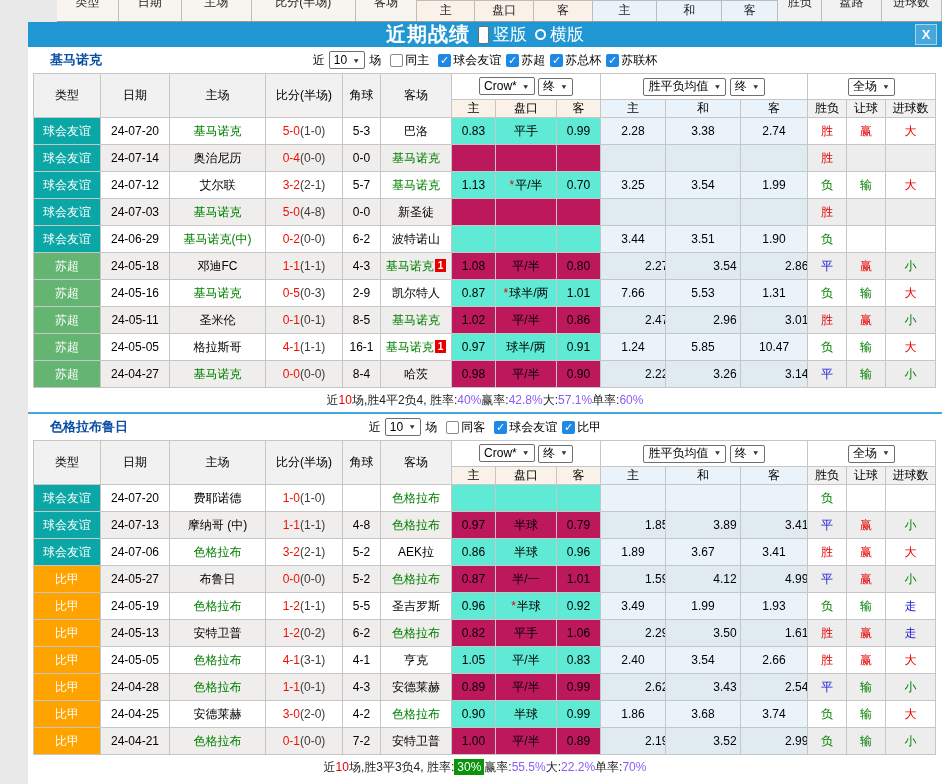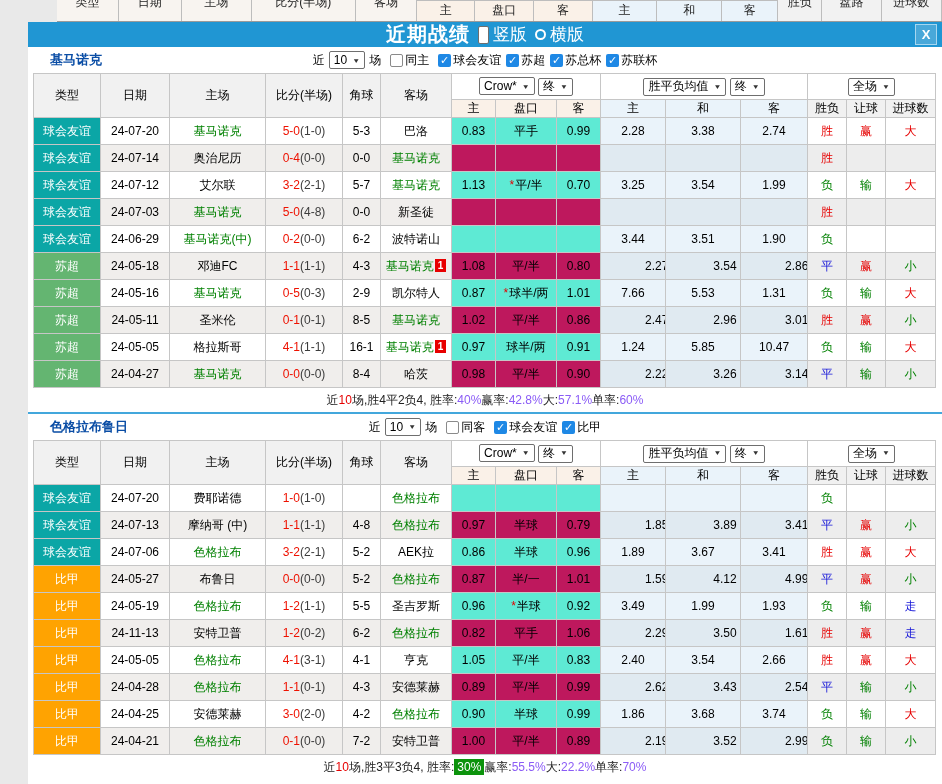--- a/index.html
+++ b/index.html
@@ -587,21 +587,21 @@
               <td class="c-crow">0.92</td>
               <td class="c-euro">3.49</td>
               <td class="c-euro t-mid">1.99</td>
               <td class="c-euro">1.93</td>
               <td class="c-out t-green">负</td>
               <td class="c-out t-green">输</td>
               <td class="c-out t-blue">走</td>
             </tr>
             <tr class="even">
               <td class="c-type" style="background: rgb(255, 163, 1);">比甲</td>
-              <td class="c-plain">24-11-13</td>
+              <td class="c-plain">24-05-13</td>
               <td class="c-plain"><span class="team-k">安特卫普</span></td>
               <td class="c-plain"><span class="ft">1-2</span><span class="ht">(0-2)</span></td>
               <td class="c-plain">6-2</td>
               <td class="c-plain"><span class="team-g">色格拉布</span></td>
               <td class="c-crow">0.82</td>
               <td class="c-crow t-navy">平手</td>
               <td class="c-crow">1.06</td>
               <td class="c-euro">2.29</td>
               <td class="c-euro t-mid">3.50</td>
               <td class="c-euro">1.61</td>

